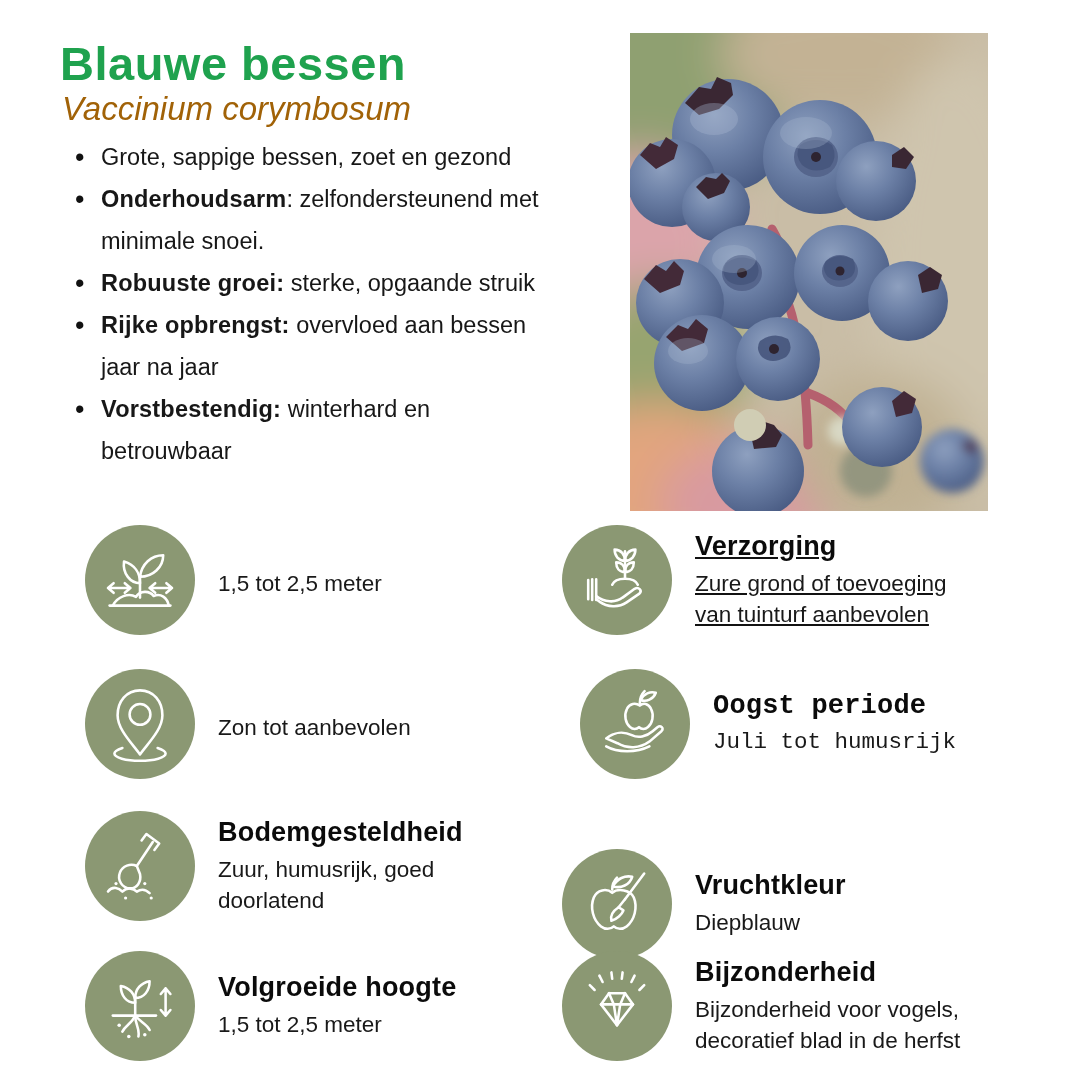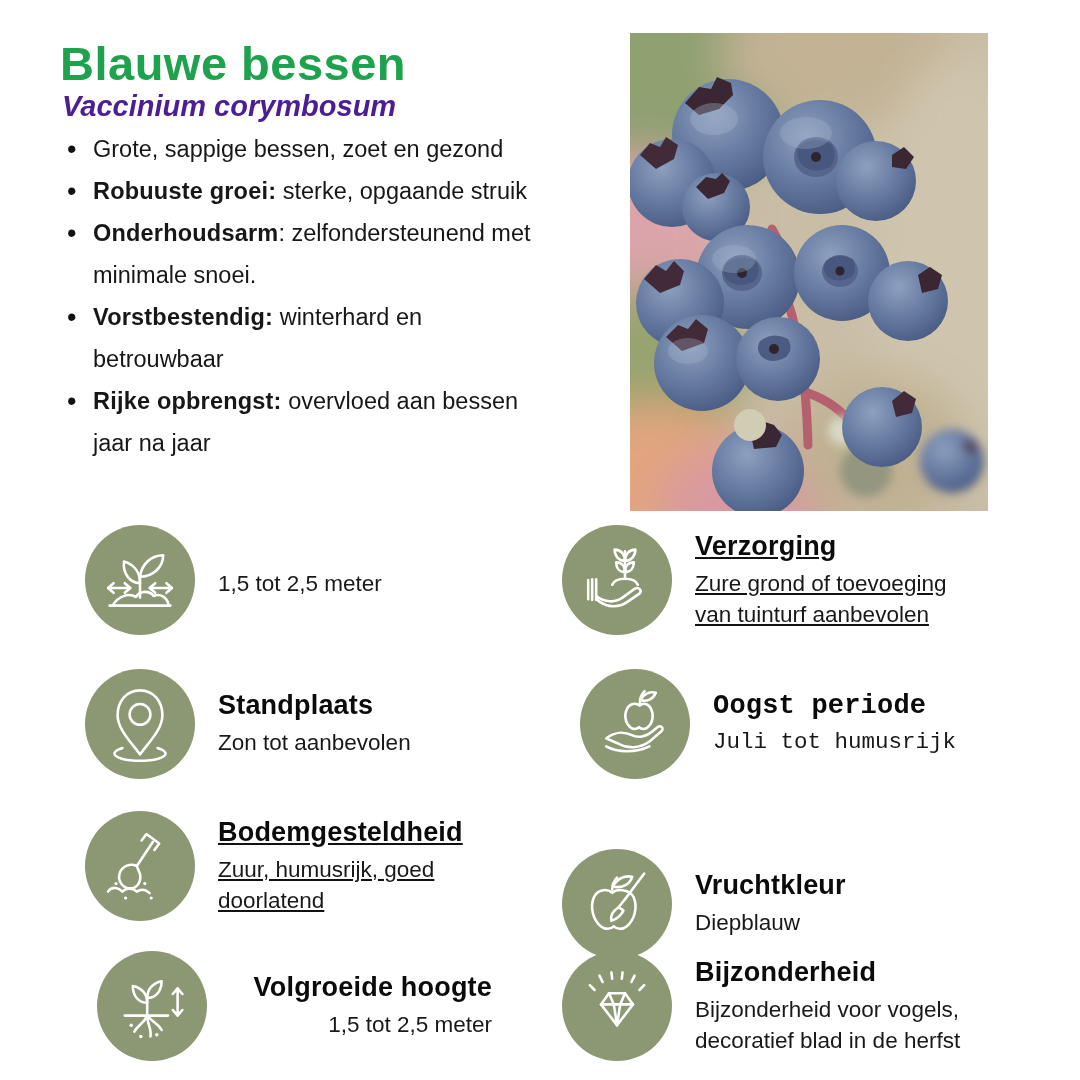--- a/index.html
+++ b/index.html
@@ -14,25 +14,25 @@
     font-family:"Liberation Sans",sans-serif;
     color:var(--ink);
   }
   .page-title{
     position:absolute;left:60px;top:36px;
     font-size:47px;font-weight:bold;color:var(--green);
     letter-spacing:0.5px;
   }
   .page-subtitle{
     position:absolute;left:62px;top:90px;
-    font-size:29px;font-style:italic;color:#4c1d95;font-weight:bold;
+    font-size:33px;font-style:italic;color:#a16207;
   }
   .bullets{
     position:absolute;left:62px;top:124px;width:468px;
-    margin:4px;padding:0;list-style:none;
+    margin:12px;padding:0;list-style:none;
   }
   .bullets li{
     position:relative;padding-left:27px;
     font-size:23.5px;line-height:42px;color:#171717;
   }
   .bullets li::before{
     content:"\2022";
     position:absolute;left:1px;top:0;
     font-size:27px;color:#111;
   }
@@ -41,23 +41,23 @@
     position:absolute;left:630px;top:33px;width:358px;height:478px;
   }
   .photo svg{display:block;width:358px;height:478px;}
   .feature{
     position:absolute;display:flex;align-items:center;gap:23px;
   }
   .f-0{left:85px;top:525px;}
   .f-1{left:562px;top:525px;text-decoration:underline;}
   .f-2{left:85px;top:669px;}
   .f-3{left:580px;top:669px;font-family:Liberation Mono, monospace;}
-  .f-4{left:85px;top:811px;text-decoration:underline;}
+  .f-4{left:85px;top:811px;}
   .f-5{left:562px;top:849px;}
-  .f-6{left:97px;top:951px;text-align:right;}
+  .f-6{left:85px;top:951px;}
   .f-7{left:562px;top:951px;}
   .circle{
     width:110px;height:110px;border-radius:50%;
     background:var(--olive);
     flex:0 0 auto;
     display:flex;align-items:center;justify-content:center;
   }
   .circle svg{width:80px;height:80px;}
   .ic{stroke:#ffffff;fill:none;stroke-width:3.2;stroke-linecap:round;stroke-linejoin:round;}
   .ic .fdot{fill:#ffffff;stroke:none;}
@@ -72,24 +72,24 @@
   .col-right .f-desc{width:292px;}
 </style>
 </head>
 <body>
 
 <div class="page-title">Blauwe bessen</div>
 <div class="page-subtitle">Vaccinium corymbosum</div>
 
 <ul class="bullets">
   <li><span class="b"></span><span>Grote, sappige bessen, zoet en gezond</span></li>
+  <li><span class="b">Onderhoudsarm</span><span>: zelfondersteunend met minimale snoei.</span></li>
   <li><span class="b">Robuuste groei:</span><span> sterke, opgaande struik</span></li>
-  <li><span class="b">Onderhoudsarm</span><span>: zelfondersteunend met minimale snoei.</span></li>
+  <li><span class="b">Rijke opbrengst:</span><span> overvloed aan bessen jaar na jaar</span></li>
   <li><span class="b">Vorstbestendig:</span><span> winterhard en betrouwbaar</span></li>
-  <li><span class="b">Rijke opbrengst:</span><span> overvloed aan bessen jaar na jaar</span></li>
 </ul>
 
 <div class="photo">
   <svg viewBox="0 0 358 478" xmlns="http://www.w3.org/2000/svg">
     <defs>
       <filter id="bgblur" x="-40%" y="-40%" width="180%" height="180%">
           <feGaussianBlur stdDeviation="22"></feGaussianBlur>
         </filter>
       <filter id="softblur" x="-40%" y="-40%" width="180%" height="180%">
           <feGaussianBlur stdDeviation="5"></feGaussianBlur>
@@ -214,21 +214,20 @@
   <div class="circle">
     <svg viewBox="0 0 100 100">
       <g class="ic">
         <path d="M28,80 C22,82 18,84 18,87 C18,92 32,96 50,96 C68,96 82,92 82,87 C82,84 78,82 72,80"></path>
         <path d="M50,8 C33,8 22,22 22,39 C22,57 40,74 50,88 C60,74 78,57 78,39 C78,22 67,8 50,8 Z" fill="#8b9873"></path>
         <circle cx="50" cy="38" r="13"></circle>
       </g>
     </svg>
   </div>
   <div class="f-text">
-    <div class="f-title">Standplaats</div>
     <div class="f-desc">Zon tot aanbevolen</div>
   </div>
 </div>
 
 <div class="feature f-3 col-right">
   <div class="circle">
     <svg viewBox="0 0 100 100">
       <g class="ic">
         <path d="M56,24 C56,18 58,13 62,9"></path>
         <path d="M57,20 C61,12 69,9 76,11 C73,19 64,23 57,20 Z"></path>

